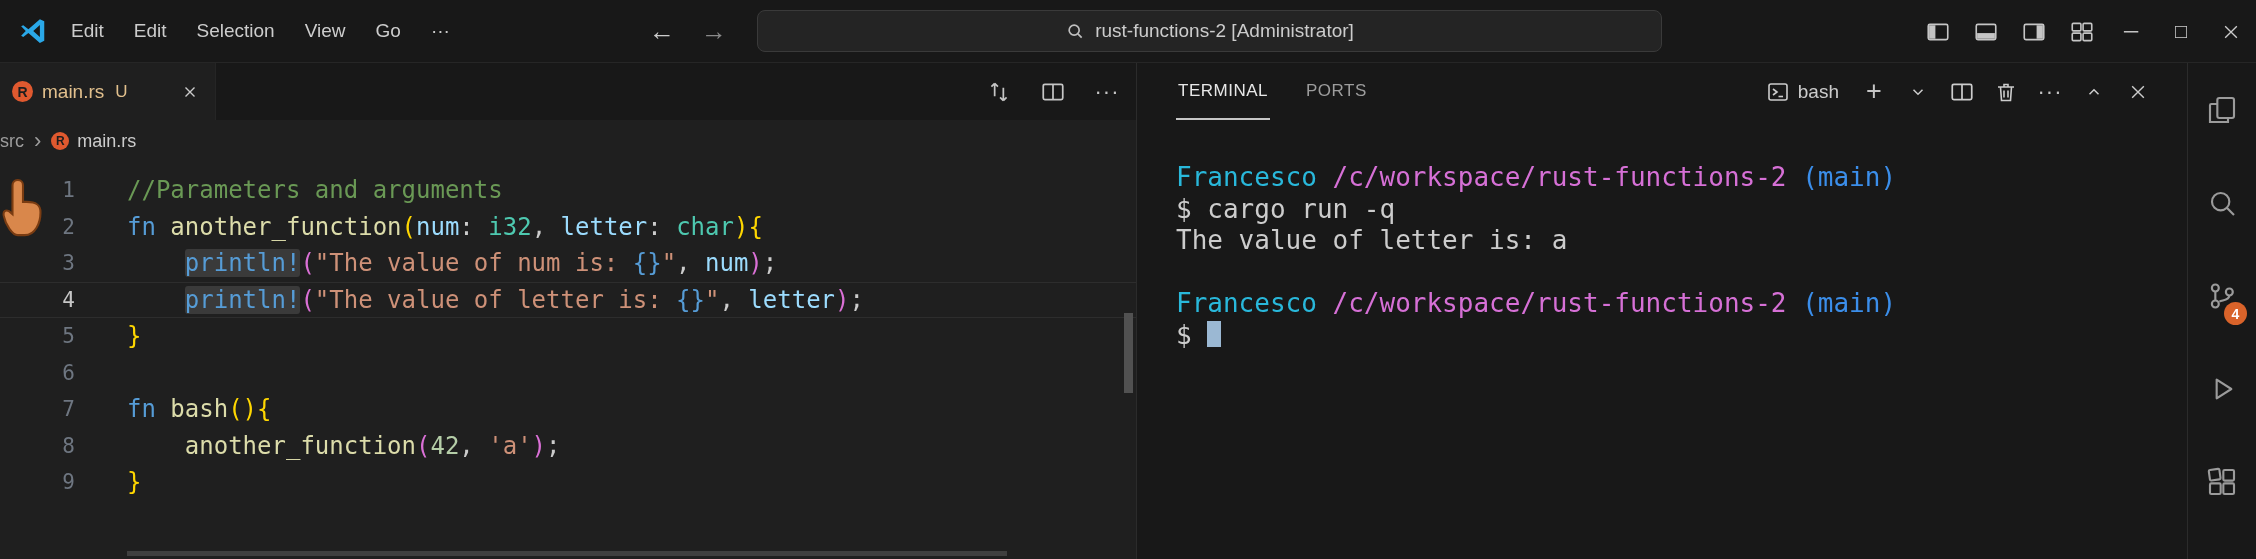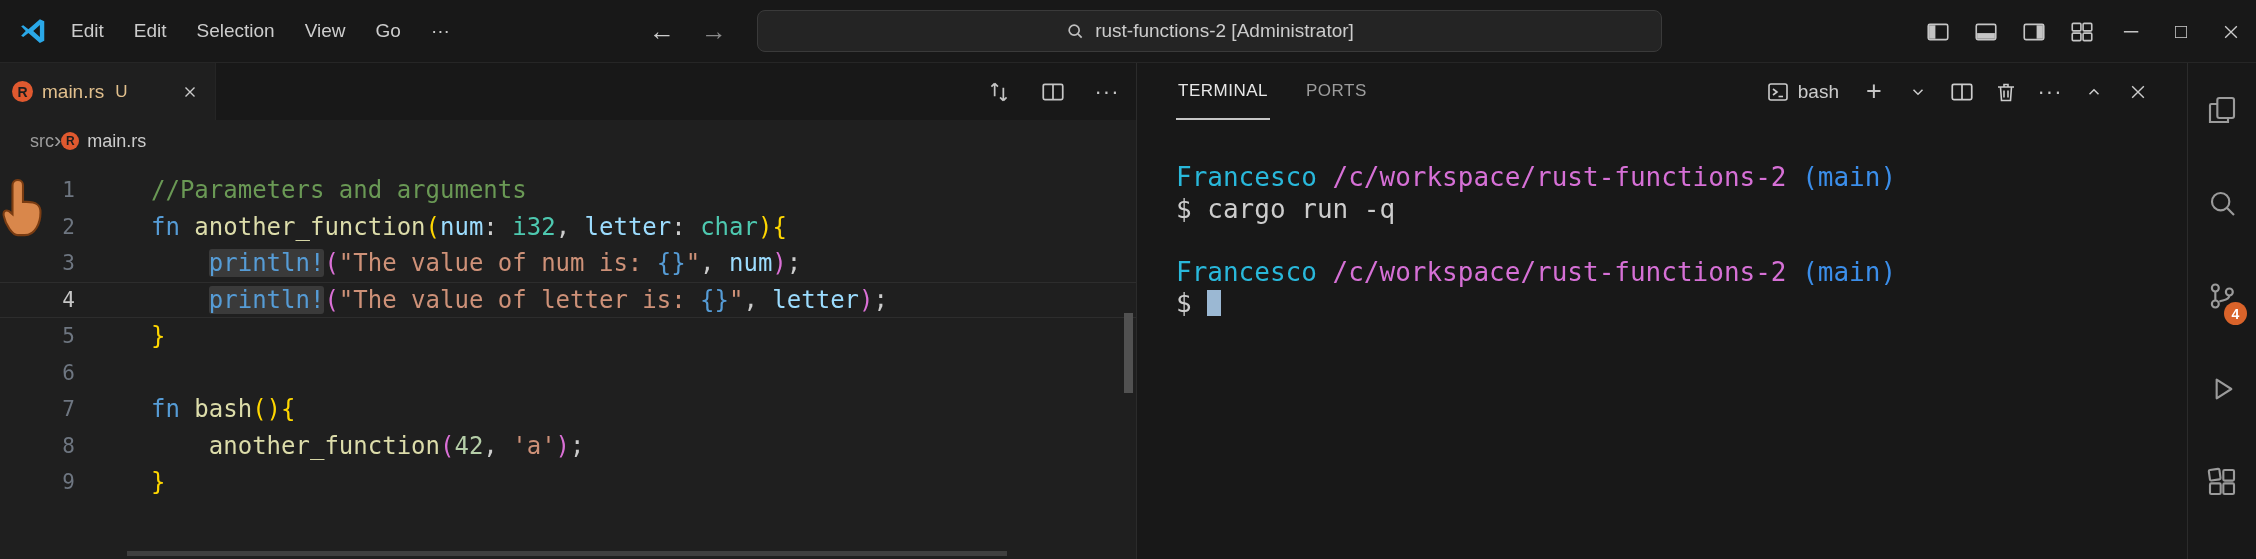--- a/index.html
+++ b/index.html
@@ -36,30 +36,30 @@
   .tab { width:216px; background:#1f1f1f; display:flex; align-items:center; gap:9px; padding:0 12px; border-right:1px solid #252525; font-size:19px; }
   .tab-label { color:#e2c08d; }
   .tab-badge { color:#e2c08d; font-size:17px; margin-left:2px; }
   .tab-close { margin-left:auto; display:flex; align-items:center; justify-content:center; width:26px; height:26px; border-radius:5px; }
   .tab-actions { position:absolute; right:14px; top:0; height:57px; display:flex; align-items:center; gap:24px; }
   .icon-btn { display:flex; align-items:center; justify-content:center; width:30px; height:30px; border-radius:5px; color:#c5c5c5; }
   .rust-ic { width:21px; height:21px; border-radius:50%; background:#e0592f; color:#1d1d1d; font-weight:bold; font-size:14px;
     display:flex; align-items:center; justify-content:center; flex:none; }
   .rust-ic.small { width:18px; height:18px; font-size:12px; }
 
-  .breadcrumb { height:42px; flex:none; display:flex; align-items:center; padding-left:30px; font-size:18px; color:#9d9d9d; }
+  .breadcrumb { height:42px; flex:none; display:flex; align-items:center; gap:10px; font-size:18px; color:#9d9d9d; }
   .crumb-file { color:#cccccc; display:flex; align-items:center; gap:8px; }
   .crumb-sep { font-size:22px; color:#9d9d9d; }
 
   .code-area { flex:1; position:relative; padding-top:10px; font-family:"DejaVu Sans Mono", monospace; }
   .code-line { height:36.5px; line-height:36.5px; white-space:pre; display:flex; }
   .code-line.current { box-shadow: inset 0 1px 0 #2d2d2d, inset 0 -1px 0 #2d2d2d; }
   .ln { width:75px; text-align:right; font-size:21px; color:#6e7681; flex:none; }
   .ln.active { color:#c6c6c6; }
-  .lc { margin-left:76px; font-size:24px; color:#cccccc; }
+  .lc { margin-left:52px; font-size:24px; color:#cccccc; }
 
   .tk-cmt { color:#6A9955; }
   .tk-kw  { color:#569CD6; }
   .tk-fnc { color:#DCDCAA; }
   .tk-var { color:#9CDCFE; }
   .tk-typ { color:#4EC9B0; }
   .tk-str { color:#CE9178; }
   .tk-fmt { color:#569CD6; }
   .tk-num { color:#B5CEA8; }
   .tk-pln { color:#cccccc; }
@@ -263,20 +263,21 @@
           <svg viewBox="0 0 24 24" width="20" height="20" fill="none" stroke="#cccccc" stroke-width="1.7">
               <path d="M5 5l14 14M19 5L5 19"></path>
             </svg>
         </span>
       </div>
     </div>
     <div class="terminal">
       <div>
           <div class="term-line"><span class="tm-user">Francesco</span><span class="tm-pln"> </span><span class="tm-path">/c/workspace/rust-functions-2</span><span class="tm-pln"> </span><span class="tm-branch">(main)</span></div>
           <div class="term-line"><span class="tm-pln">$ cargo run -q</span></div>
+          <div class="term-line"><span class="tm-pln">The value of letter is: a</span></div>
           <div class="term-line"></div>
           <div class="term-line"><span class="tm-user">Francesco</span><span class="tm-pln"> </span><span class="tm-path">/c/workspace/rust-functions-2</span><span class="tm-pln"> </span><span class="tm-branch">(main)</span></div>
           <div class="term-line"><span class="tm-pln">$ </span><span class="tm-cursor"></span></div>
         </div>
     </div>
   </div>
 
   <div class="activitybar">
     <div class="ab-item">
       <span>

